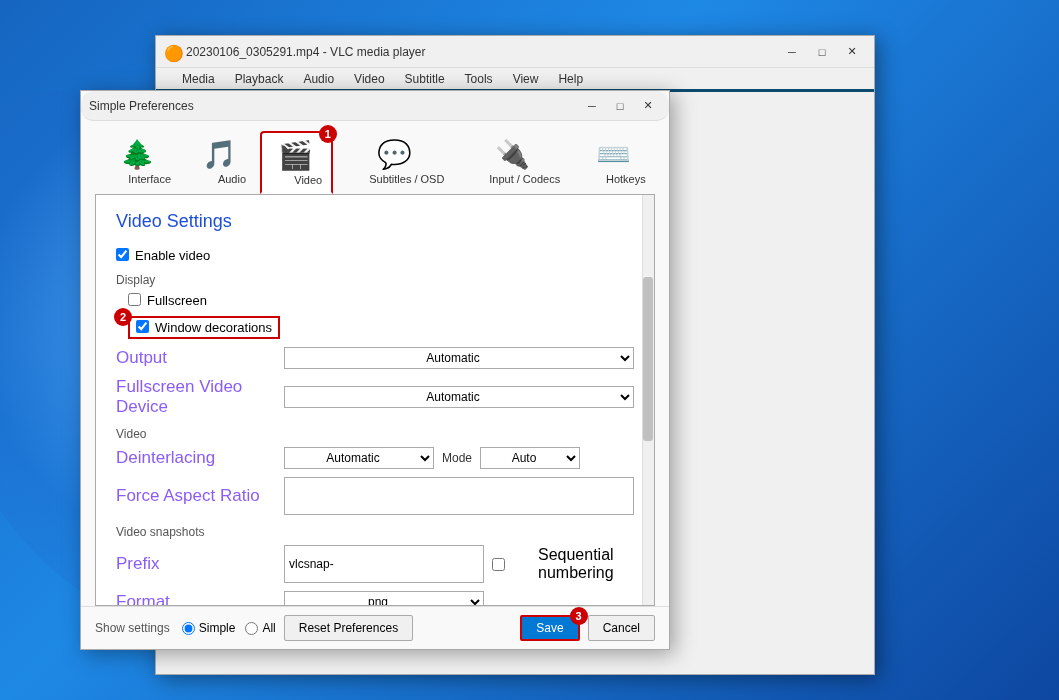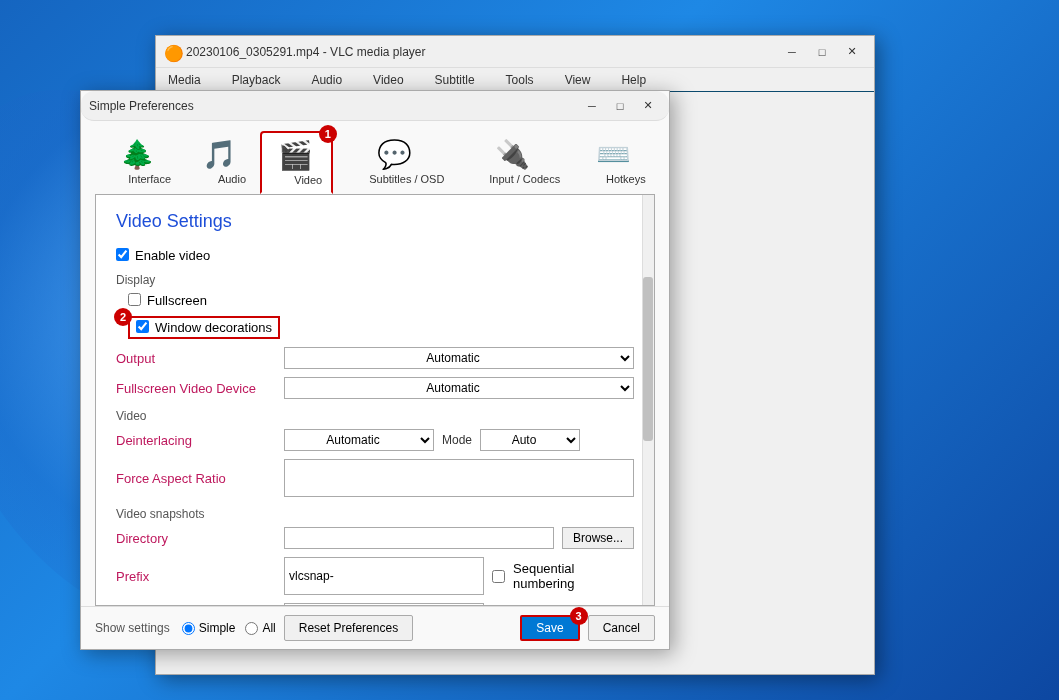--- a/index.html
+++ b/index.html
@@ -59,24 +59,24 @@
       border: none; background: transparent;
       cursor: pointer;
       font-size: 11px;
       color: #333;
       display: flex; align-items: center; justify-content: center;
     }
     .vlc-menubar {
       display: flex;
       height: 24px;
       background: #f0f0f0;
-      padding: 0 4px;
-      align-items: center;
-      gap: 15px;
-      border-bottom: 1px solid #0c4a6e;
+      padding: 0 18px;
+      align-items: center;
+      gap: 4px;
+      border-bottom: 3px solid #0c4a6e;
     }
     .vlc-menu-item {
       padding: 2px 8px;
       font-size: 12px;
       color: #333;
       cursor: pointer;
     }
     
     .prefs-dialog {
       position: absolute;
@@ -184,22 +184,22 @@
       font-weight: 500;
     }
     .field-row {
       display: flex;
       align-items: center;
       margin-bottom: 8px;
       gap: 8px;
     }
     .field-label {
       width: 160px;
-      font-size: 13px;
-      color: #be185d;
+      font-size: 17px;
+      color: #8b5cf6;
       flex-shrink: 0;
     }
     .field-select {
       flex: 1;
       height: 22px;
       border: 1px solid #aaa;
       background: #fff;
       font-size: 12px;
       padding: 0 4px;
       cursor: pointer;
@@ -446,31 +446,26 @@
       </select>
     </div>
 
     <div class="field-row">
       <span class="field-label">Force Aspect Ratio</span>
       <input class="field-input" type="text" value="" style="">
     </div>
 
     <div class="section-label">Video snapshots</div>
 
-    <div class="snapshot-dir-row">
-      <span class="field-label">Directory</span>
-      <input class="dir-input" type="text" value="" style="">
-      <button class="browse-btn">Browse...</button>
-    </div>
 
     <div class="field-row">
       <span class="field-label">Prefix</span>
       <input class="field-input" type="text" value="vlcsnap-" style="flex: 0 0 200px;">
       <input type="checkbox" style="">
-      <span style="font-size:13px;">Sequential numbering</span>
+      <span style="font-size:16px;margin-left:25px;">Sequential numbering</span>
     </div>
 
     <div class="field-row">
       <span class="field-label">Format</span>
       <select class="field-select" style="flex:0 0 200px;">
         <option>png</option>
         <option>jpg</option>
       </select>
     </div>
   </div>

